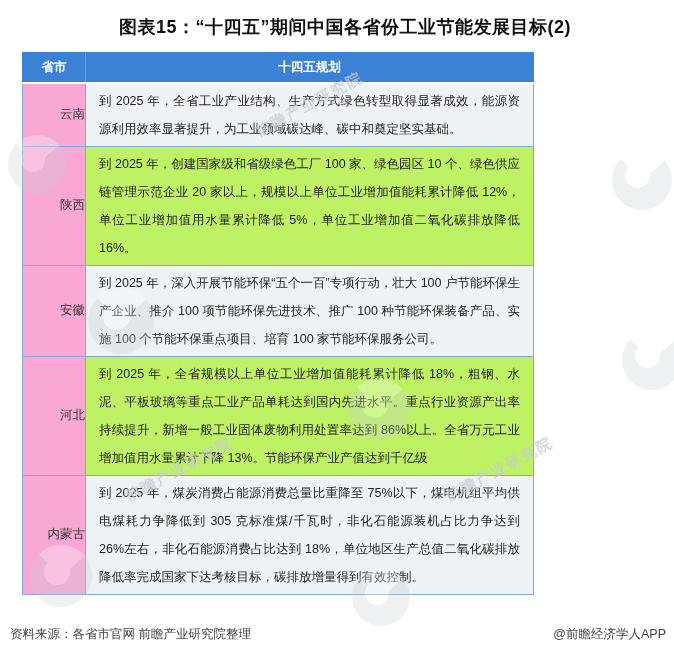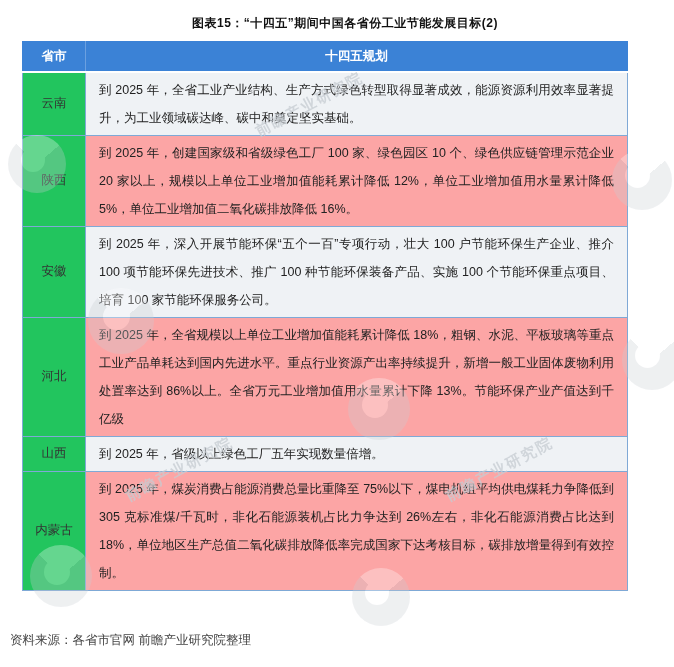--- a/index.html
+++ b/index.html
@@ -8,65 +8,65 @@
     position:relative;
     width:674px; height:667px;
     background:#ffffff;
     overflow:hidden;
     font-family:"Liberation Sans","DejaVu Sans",sans-serif;
     color:#333333;
   }
   .page-title {
     margin-top:15px;
     text-align:center;
-    font-size:12px;
+    font-size:18px;
     font-weight:bold;
     color:#111111;
     letter-spacing:0.5px;
     padding-left:16px;
   }
   table.plan-table {
     position:absolute;
-    left:22px; top:41px;
-    width:606px;
+    left:22px; top:52px;
+    width:512px;
     border-collapse:collapse;
     table-layout:fixed;
   }
   table.plan-table col.c-prov { width:63px; }
   table.plan-table th {
     background:#3B82D6;
     color:#ffffff;
     font-size:12.5px;
     font-weight:bold;
     height:30px;
     border:1px solid #3B82D6;
     border-bottom:2px solid #ffffff;
   }
   table.plan-table th.h-prov { border-right:1px solid #6BA0E0; }
   table.plan-table td {
     border:1px solid #7FA9D6;
     font-size:12.5px;
     vertical-align:middle;
   }
   td.prov {
-    background:#22c55e;
-    text-align:center;
+    background:#f9a8d4;
+    text-align:right;
     color:#333333;
   }
   td.plan {
     padding:3px 13px;
     line-height:28px;
     text-align:justify;
-    background:#fca5a5;
+    background:#bef264;
     color:#222222;
   }
   tbody tr:nth-child(odd) td.plan { background:#EFF2F5; }
   .footer {
     position:absolute;
-    left:10px; right:8px; bottom:18px;
+    left:10px; right:8px; bottom:24px;
     display:flex;
     justify-content:space-between;
     font-size:12.5px;
     color:#444444;
   }
   
   .wm { position:absolute; pointer-events:none; z-index:5; }
   .wm-logo {
     border-radius:50%;
     background:conic-gradient(from 50deg, #c9ced4 0 265deg, #ffffff 265deg 360deg);
@@ -131,27 +131,24 @@
   <tr>
     <td class="prov">安徽</td>
     <td class="plan">到 2025 年，深入开展节能环保“五个一百”专项行动，壮大 100 户节能环保生产企业、推介 100 项节能环保先进技术、推广 100 种节能环保装备产品、实施 100 个节能环保重点项目、培育 100 家节能环保服务公司。</td>
   </tr>
 
   <tr>
     <td class="prov">河北</td>
     <td class="plan">到 2025 年，全省规模以上单位工业增加值能耗累计降低 18%，粗钢、水泥、平板玻璃等重点工业产品单耗达到国内先进水平。重点行业资源产出率持续提升，新增一般工业固体废物利用处置率达到 86%以上。全省万元工业增加值用水量累计下降 13%。节能环保产业产值达到千亿级</td>
   </tr>
 
-  <tr>
-    <td class="prov">山西</td>
-    <td class="plan">到 2025 年，省级以上绿色工厂五年实现数量倍增。</td>
-  </tr>
 
   <tr>
     <td class="prov">内蒙古</td>
     <td class="plan">到 2025 年，煤炭消费占能源消费总量比重降至 75%以下，煤电机组平均供电煤耗力争降低到 305 克标准煤/千瓦时，非化石能源装机占比力争达到 26%左右，非化石能源消费占比达到 18%，单位地区生产总值二氧化碳排放降低率完成国家下达考核目标，碳排放增量得到有效控制。</td>
   </tr>
 </tbody>
 </table>
 
 <div class="footer">
   <span>资料来源：各省市官网 前瞻产业研究院整理</span>
+  <span>@前瞻经济学人APP</span>
 </div>
 
 </body></html>

